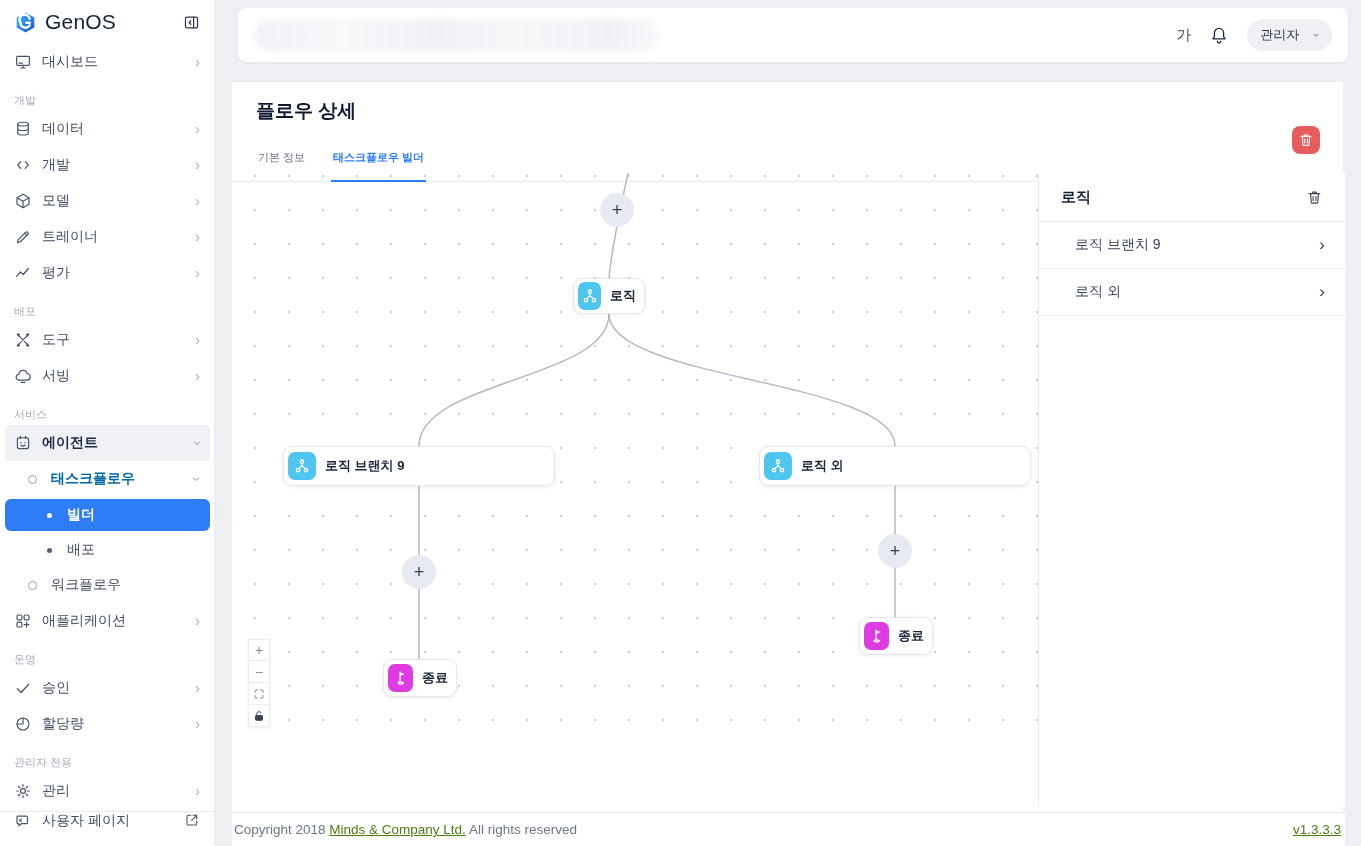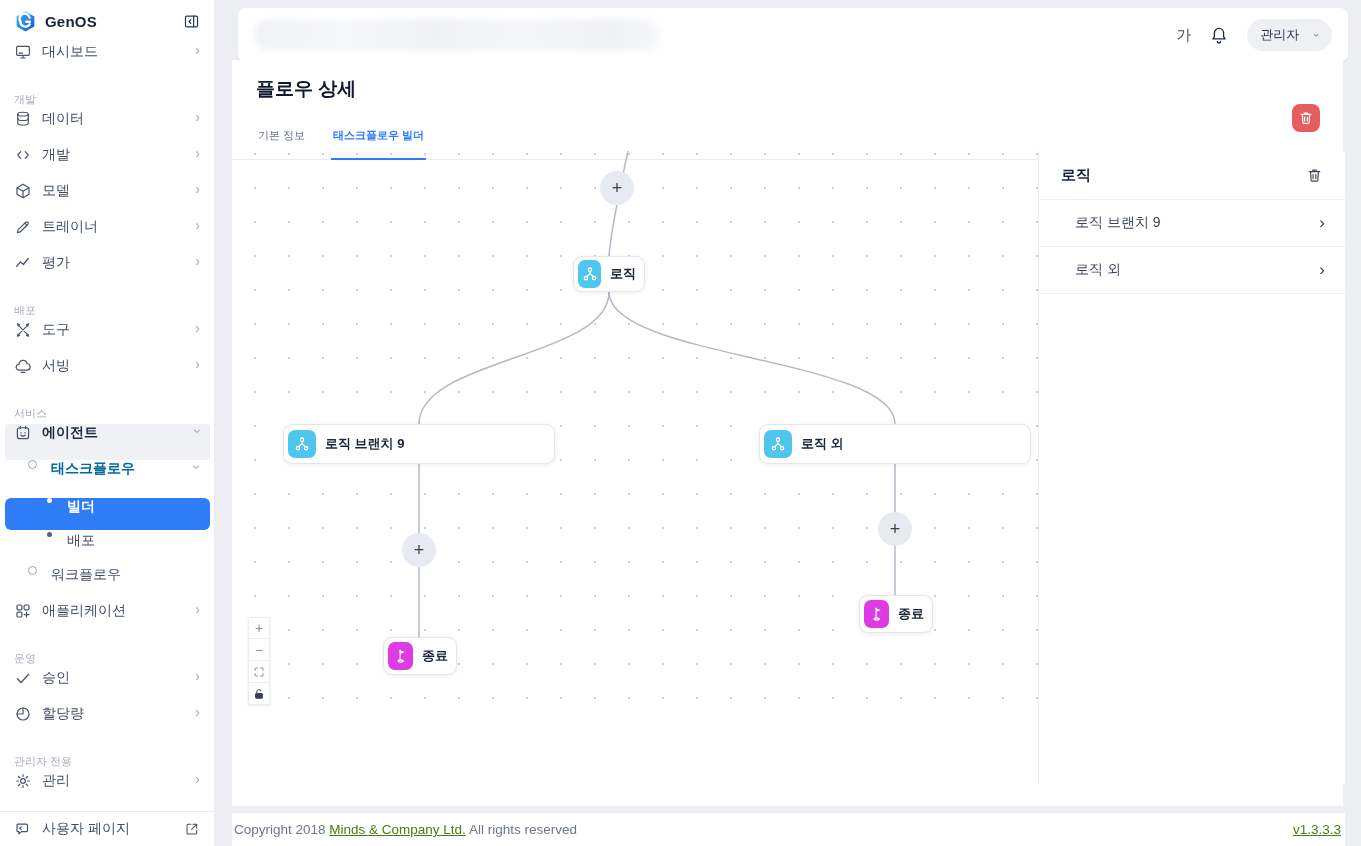--- a/index.html
+++ b/index.html
@@ -6,58 +6,58 @@
   body{width:1361px;height:846px;overflow:hidden;background:#edeff3;
        font-family:"Liberation Sans","DejaVu Sans",sans-serif;color:#28324a;}
   .page{position:relative;width:1361px;height:846px}
   svg{display:block}
   .ic{flex:none}
 
   
   .sidebar{position:absolute;left:0;top:0;width:215px;height:846px;background:#fff;
            border-right:1px solid #e9ebef;box-sizing:border-box;display:flex;flex-direction:column}
   .logo-row{display:flex;align-items:center;gap:8px;padding:10px 14px 6px}
-  .logo-text{font-size:15px;font-weight:700;color:#152238;flex:1;letter-spacing:.2px}
+  .logo-text{font-size:21px;font-weight:400;color:#152238;flex:1;letter-spacing:.2px}
   .collapse-btn{color:#2c3750;cursor:pointer}
   .nav{flex:1;overflow:hidden;padding-top:4px}
   .s-section{font-size:11px;color:#a8aeba;margin:13px 14px 3px}
-  .s-item{height:36px;display:flex;align-items:flex-start;gap:10px;padding:0 14px;cursor:pointer;box-sizing:border-box}
+  .s-item{height:36px;display:flex;align-items:center;gap:10px;padding:0 14px;cursor:pointer;box-sizing:border-box}
   .s-item .lbl{flex:1;font-size:14px;color:#424d63;white-space:nowrap}
   .s-item .icon{color:#49536a}
   .chev{color:#a3aab6;font-size:14px;line-height:1}
   .chev-down{display:inline-block;transform:rotate(90deg)}
   .s-item.hl{background:#f0f1f5;border-radius:4px;margin:0 5px;padding:0 9px;width:205px}
   .s-item.hl .lbl{color:#1f2940;font-weight:600}
   .sub{padding-left:24px}
   .sub .lbl.bold{font-weight:700;color:#0369a1}
   .bullet-o{width:7px;height:7px;border:1.5px solid #9aa1ae;border-radius:50%;margin:0 4px;flex:none}
   .bullet-d{width:5px;height:5px;background:#59627a;border-radius:50%;margin:0 5px;flex:none}
   .subsub{padding-left:42px;height:34px}
   .s-item.active{background:#2e7df6;border-radius:6px;margin:2px 5px;height:32px;padding:0 0 0 37px;width:205px}
   .s-item.active .lbl{color:#fff;font-weight:700}
   .s-item.active .bullet-d{background:#fff}
-  .bottom-row{border-top:1px solid #e9ebef;height:34px;display:flex;align-items:center;gap:10px;
+  .bottom-row{border-top:1px solid #e9ebef;height:34px;display:flex;align-items:flex-start;gap:10px;
               padding:0 14px;cursor:pointer}
   .bottom-row .lbl{flex:1;font-size:14px;color:#424d63}
   .bottom-row .icon{color:#49536a}
 
   
   .main{position:absolute;left:232px;top:0;width:1113px;height:846px}
   .header-card{position:absolute;left:6px;top:8px;width:1110px;height:54px;background:#fff;border-radius:8px;
                box-shadow:0 1px 3px rgba(25,35,60,.06);display:flex;align-items:center;padding:0 16px;box-sizing:border-box}
   .skeleton{width:406px;height:32px;border-radius:16px;filter:blur(3px);
             background:linear-gradient(90deg,#f1f2f6 0%,#f7f8fa 22%,#f0f1f5 45%,#f6f7f9 65%,#f0f1f5 88%,#f7f8fa 100%)}
   .h-right{margin-left:auto;display:flex;align-items:center;gap:18px}
   .lang{font-size:15px;color:#3e4a66;cursor:pointer}
   .bell{color:#1d2a46;cursor:pointer}
   .user-pill{display:flex;align-items:center;gap:16px;background:#eef0f3;border-radius:17px;
              padding:7px 13px;font-size:13px;color:#2a3348;cursor:pointer}
   .pill-chev{color:#7d8596;font-size:11px;transform:rotate(90deg)}
 
-  .content{position:absolute;left:0;top:60px;width:1111px;height:746px;background:#fff}
+  .content{position:absolute;left:0;top:82px;width:1111px;height:746px;background:#fff}
   .page-title{padding:16px 0 0 24px;font-size:19px;font-weight:700;color:#10192e}
   .tabs{display:flex;gap:24px;padding:0 24px;margin-top:20px;border-bottom:1px solid #e9ebf0}
   .tab{font-size:11px;color:#6b7486;padding:6px 2px 15px;cursor:pointer}
   .tab.active{color:#2e7df6;font-weight:700;border-bottom:2px solid #2e7df6;margin-bottom:-1px}
   .delete-btn{position:absolute;top:44px;right:23px;width:28px;height:28px;border-radius:8px;background:#e75d5d;
               display:flex;align-items:center;justify-content:center;color:#fff;cursor:pointer;border:none}
 
   
   .flow{position:absolute;left:0;top:91px;width:1113px;height:633px;display:flex}
   .canvas{position:relative;width:806px;height:633px;overflow:hidden}

